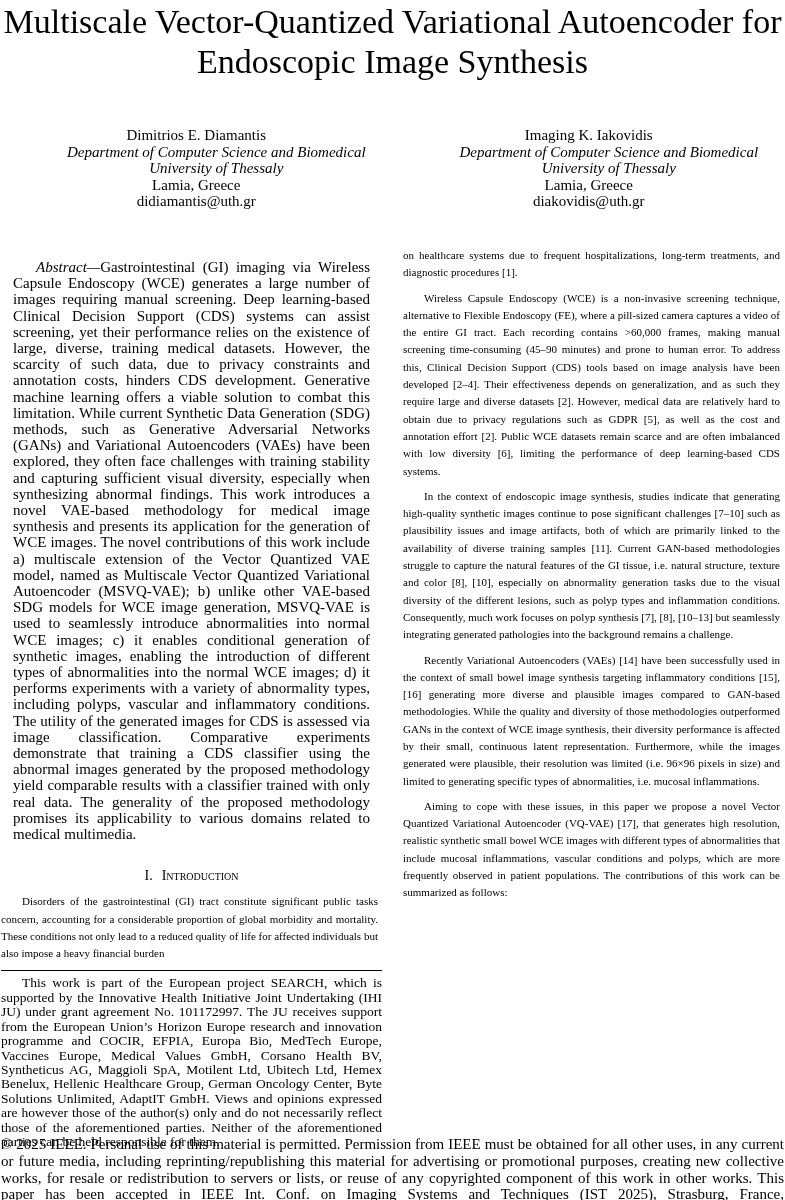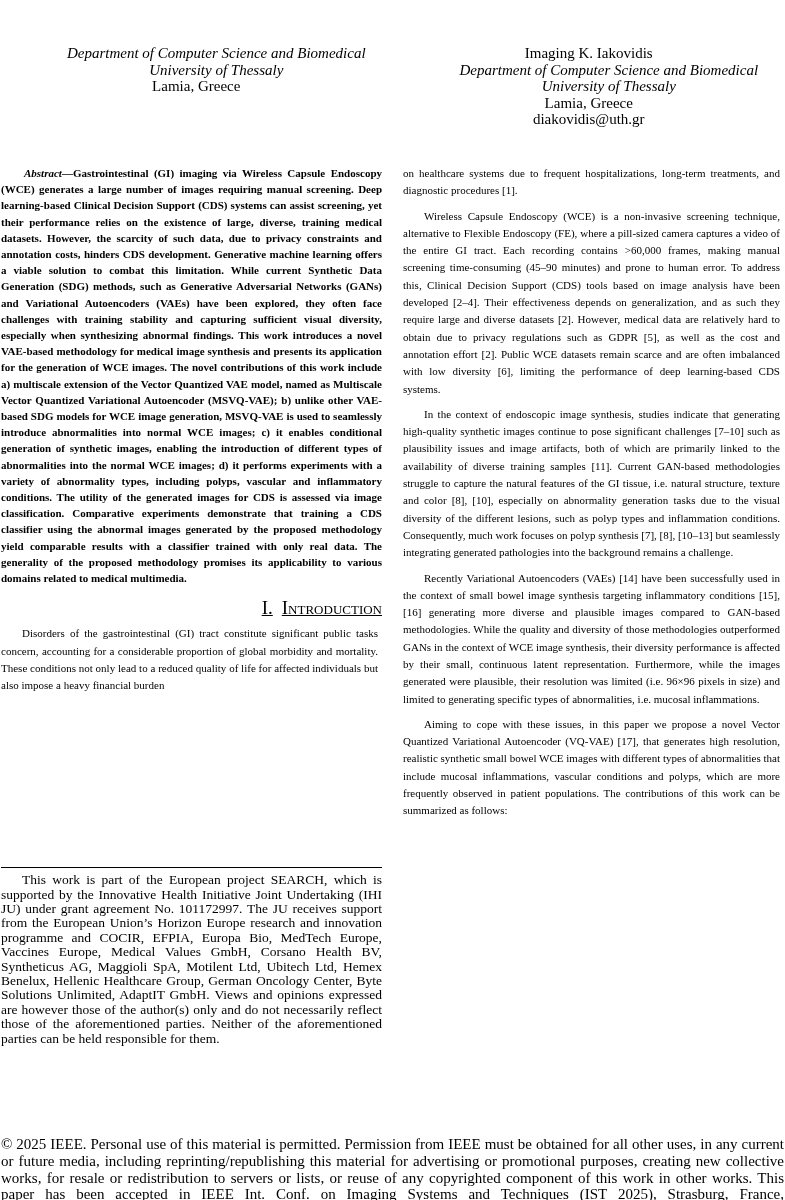--- a/index.html
+++ b/index.html
@@ -37,44 +37,43 @@
     margin-top: 37px;
     height: 881px;
     padding: 0 1px;
   }
   .col {
     width: 381px;
     display: flex;
     flex-direction: column;
   }
   .abstract-par {
-    margin: 0;
-    font-size: 11px;
+    margin: 12px;
+    font-size: 15px;
     line-height: 16.2px;
-    font-weight: bold;
+    font-weight: normal;
     text-align: justify;
     text-indent: 23px;
   }
   .abstract-label { font-style: italic; }
   .keywords-par {
     margin: 9px 0 0 0;
     font-size: 15px;
     line-height: 16.2px;
     font-weight: bold;
     font-style: italic;
     text-align: justify;
     text-indent: 23px;
   }
   .section-heading {
     margin: 13px 0 9px 0;
-    text-align: right;
-    font-size: 19px;
+    text-align: center;
+    font-size: 14px;
     line-height: 17px;
     font-weight: 400;
-    text-decoration: underline;
   }
   .section-heading .sec-num { margin-right: 9px; }
   .section-heading .sec-txt { font-variant: small-caps; }
   .body-par {
     margin: 0 4px 8px 0;
     font-size: 11px;
     line-height: 17.3px;
     text-align: justify;
     text-indent: 21px;
   }
@@ -101,26 +100,29 @@
     font-size: 15px;
     line-height: 16.8px;
     text-align: justify;
   }
 </style>
 </head>
 <body>
 
 <div class="page">
 
+  <h1 class="paper-title">Multiscale Vector-Quantized Variational Autoencoder for Endoscopic Image Synthesis</h1>
 
   <div class="authors-row">
     <div class="author-block">
+      <div>Dimitrios E. Diamantis</div>
       <div class="author-affil">Department of Computer Science and Biomedical</div>
       <div class="author-affil">University of Thessaly</div>
       <div>Lamia, Greece</div>
+      <div>didiamantis@uth.gr</div>
     </div>
     <div class="author-block">
       <div>Imaging K. Iakovidis</div>
       <div class="author-affil">Department of Computer Science and Biomedical</div>
       <div class="author-affil">University of Thessaly</div>
       <div>Lamia, Greece</div>
       <div>diakovidis@uth.gr</div>
     </div>
   </div>
 

